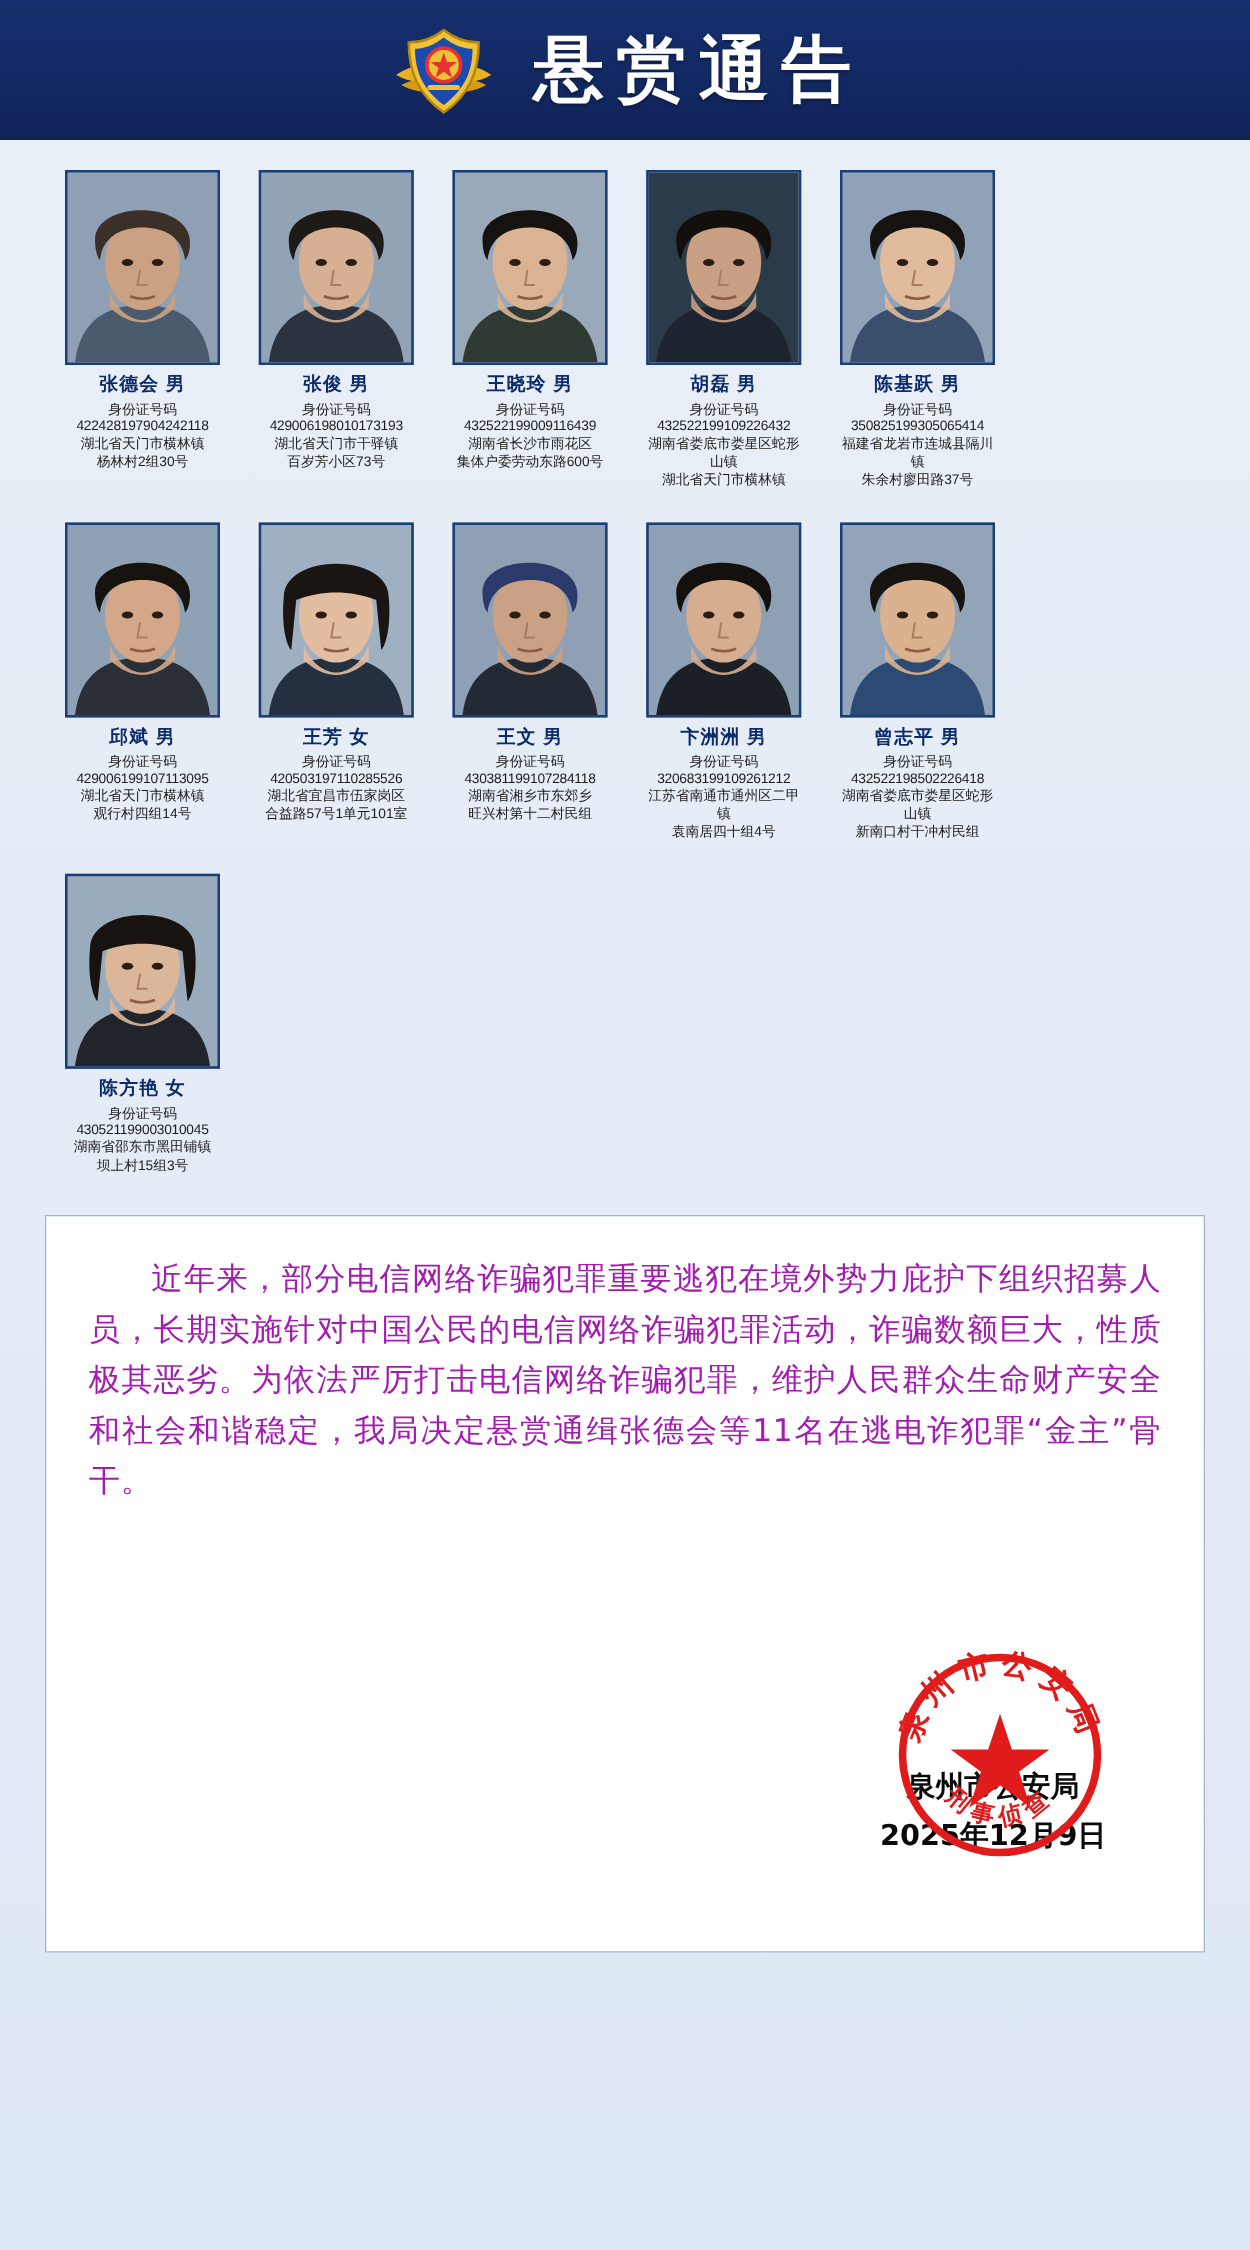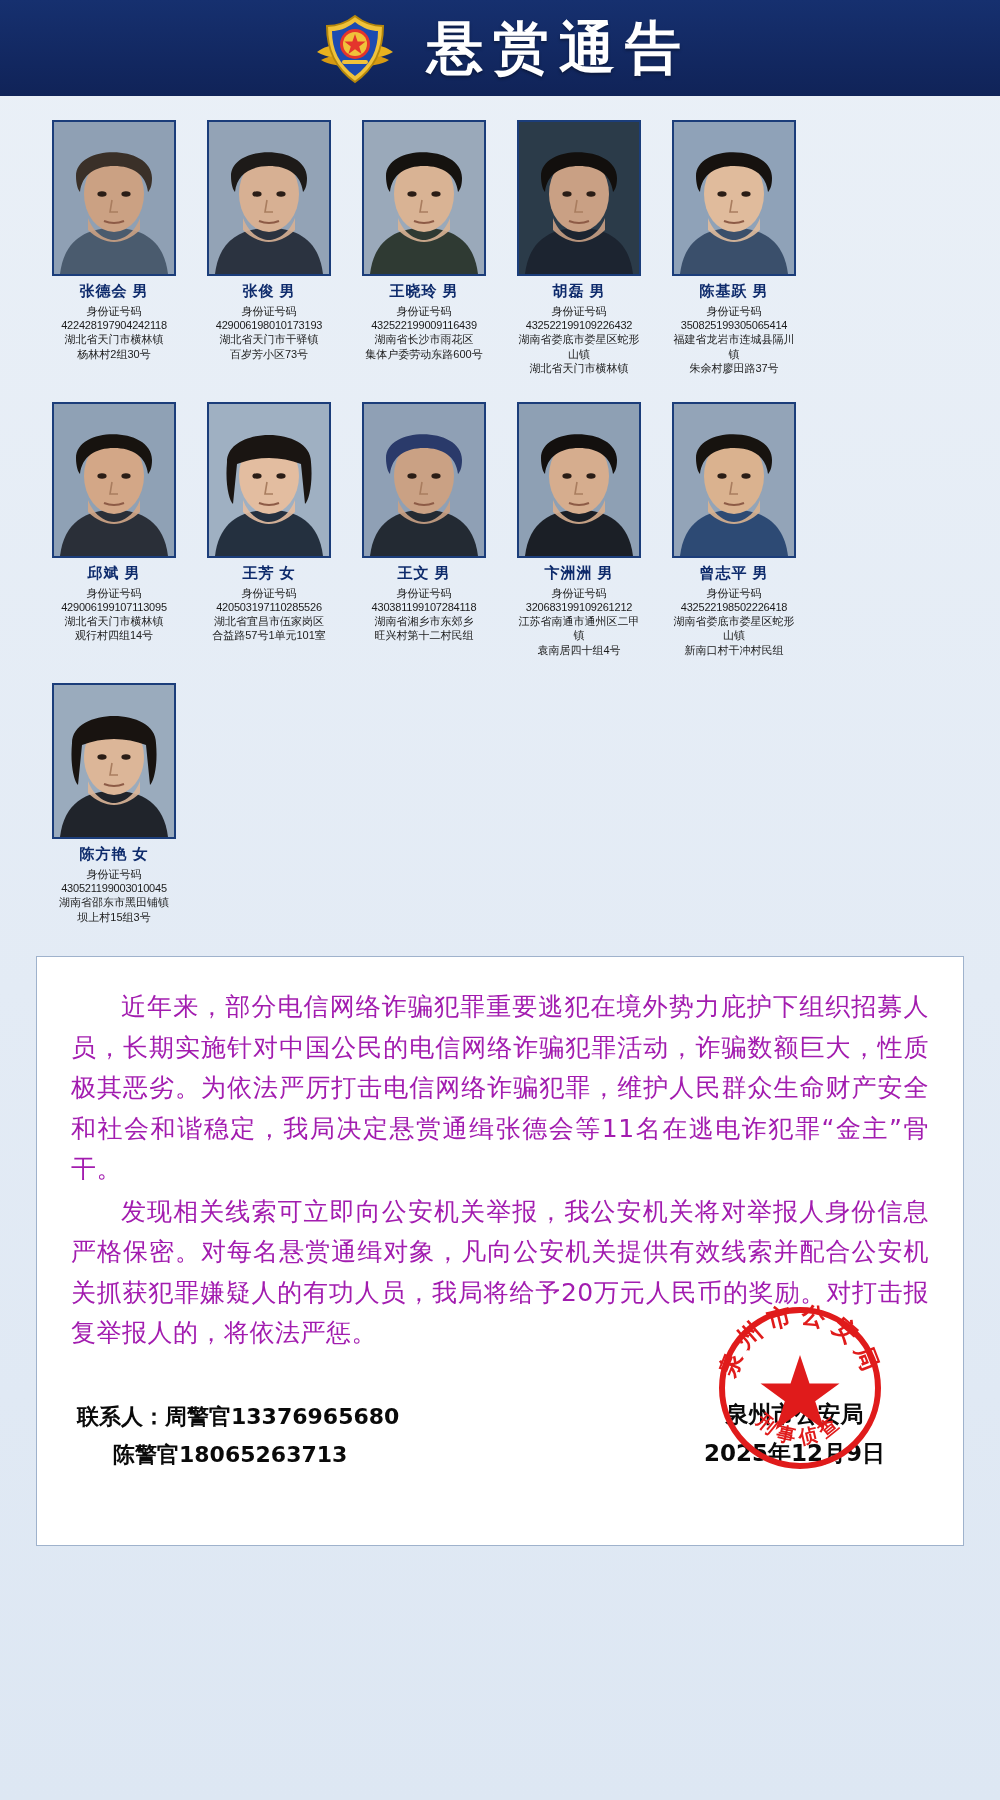--- a/index.html
+++ b/index.html
@@ -16,21 +16,21 @@
   }
   .page {
     width: 1000px;
     height: 1800px;
     position: relative;
     background: linear-gradient(180deg, #eaf0f7 0%, #e3ebf5 55%, #dde7f3 100%);
   }
 
   
   .header {
-    height: 96px;
+    height: 112px;
     background: #122a6b;
     background: linear-gradient(180deg, #16306f 0%, #102358 100%);
     display: flex;
     align-items: center;
     justify-content: center;
     position: relative;
   }
   .header-inner {
     display: flex;
     align-items: center;
@@ -428,26 +428,21 @@
           <div class="addr">
             <div>湖南省邵东市黑田铺镇</div>
             <div>坝上村15组3号</div>
           </div>
         </div>
       </div>
   </div>
 
   <div class="notice">
     <p class="para">近年来，部分电信网络诈骗犯罪重要逃犯在境外势力庇护下组织招募人员，长期实施针对中国公民的电信网络诈骗犯罪活动，诈骗数额巨大，性质极其恶劣。为依法严厉打击电信网络诈骗犯罪，维护人民群众生命财产安全和社会和谐稳定，我局决定悬赏通缉张德会等11名在逃电诈犯罪“金主”骨干。</p>
-    <p class="para">发现相关线索可立即向公安机关举报，我公安机关将对举报人身份信息严格保密。对每名悬赏通缉对象，凡向公安机关提供有效线索并配合公安机关抓获犯罪嫌疑人的有功人员，我局将给予20万元人民币的奖励。对打击报复举报人的，将依法严惩。</p>
-
-    <div class="contacts">
-      <div class="line1">联系人：周警官13376965680</div>
-      <div class="line2">陈警官18065263713</div>
-    </div>
+
 
     <div class="signature">
       <div>泉州市公安局</div>
       <div>2025年12月9日</div>
     </div>
 
     <div class="stamp">
       <svg viewBox="0 0 182 182" width="182" height="182" aria-hidden="true">
         <circle cx="91" cy="91" r="78" fill="none" stroke="#e01b1b" stroke-width="6"></circle>
         <path d="M91 58 l9.5 28.5 30 0 -24.3 17.8 9.3 28.7 -24.5-17.9 -24.5 17.9 9.3-28.7 -24.3-17.8 30 0 Z" fill="#e01b1b"></path>

